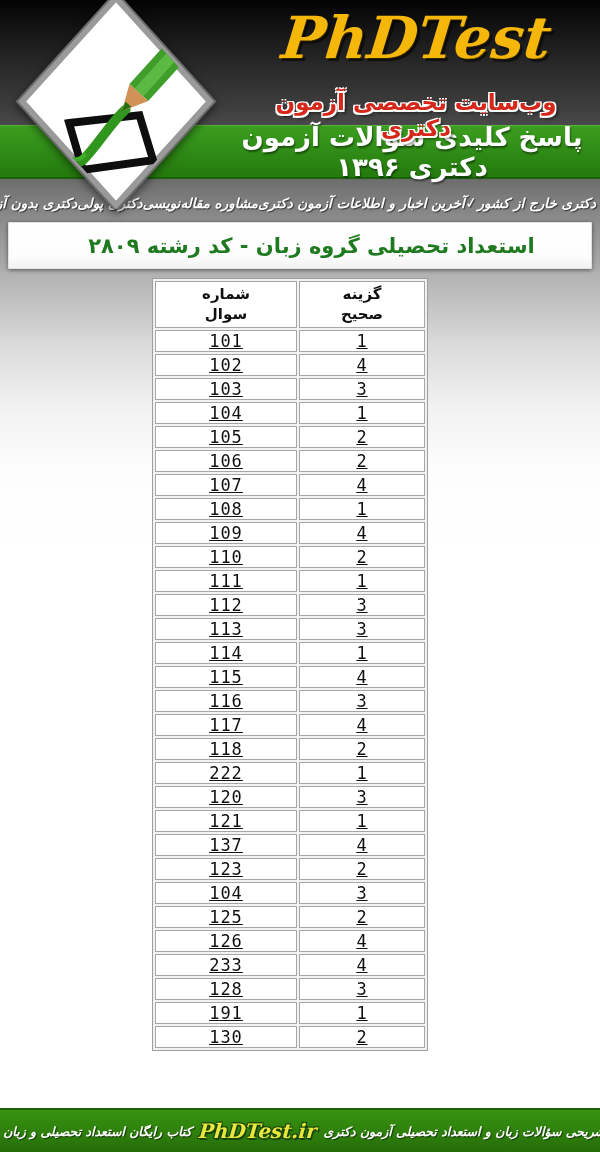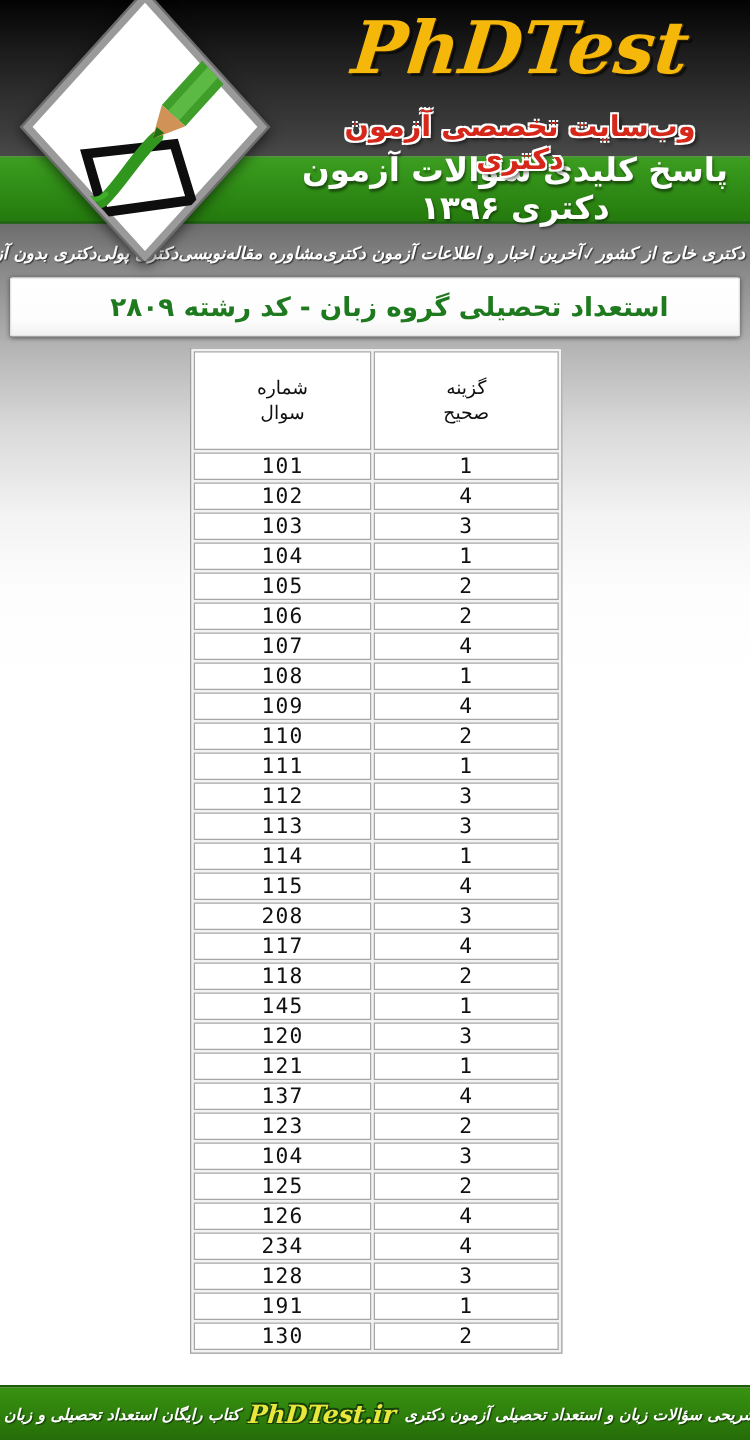--- a/index.html
+++ b/index.html
@@ -53,23 +53,23 @@
     box-shadow:0 1px 4px rgba(0,0,0,.5), inset 0 0 0 1px #e3e3e3;
     display:flex;align-items:center;justify-content:center;}
   .title-text{direction:rtl;color:var(--title-green);font-weight:bold;font-size:21px;margin-left:23px;}
 
   
   .content{position:absolute;top:272px;left:0;width:600px;height:836px;
     background:linear-gradient(180deg,#b1b1b1 0px,#d9d9d9 70px,#f3f3f3 140px,#fdfdfd 200px,#ffffff 280px);}
   table.answers{position:absolute;top:6px;left:152px;border-collapse:separate;border-spacing:2px;
     border:1px solid var(--table-border);background:#f2f2f2;}
   table.answers th,table.answers td{border:1px solid #a6a6a6;background:#fff;text-align:center;vertical-align:middle;color:#101010;}
-  table.answers th{width:142px;height:44px;font-size:15px;font-weight:normal;line-height:1.35;direction:rtl;padding:18px 0;margin-top:26px;}
-  table.answers th.col-answer{width:148px;}
-  table.answers td{height:22px;padding:0;font-family:"DejaVu Sans Mono",monospace;font-size:17px;letter-spacing:1px;}
+  table.answers th{width:142px;height:44px;font-size:15px;font-weight:bold;line-height:1.35;direction:rtl;padding:2px 0;margin-top:26px;}
+  table.answers th.col-answer{width:126px;}
+  table.answers td{height:22px;padding:0;font-family:"DejaVu Sans Mono",monospace;font-size:17px;letter-spacing:1px;text-decoration:underline;}
 
   
   .footer{position:absolute;top:1108px;left:0;width:600px;height:44px;
     background:linear-gradient(180deg,#389310 0%,#2d7d0c 60%,#256c08 100%);border-top:2px solid #1c5d05;
     display:flex;align-items:center;justify-content:center;gap:7px;direction:rtl;
     color:#fff;font-style:italic;font-weight:bold;font-size:12.5px;white-space:nowrap;
     text-shadow:1px 1px 1px rgba(0,0,0,.55);}
   .footer-brand{font-family:"DejaVu Serif",serif;font-style:italic;font-weight:bold;font-size:20px;
     color:#eae73c;transform:skewX(-5deg);
     text-shadow:1.5px 1.5px 0 #16430a,-1px -1px 0 #16430a,1px -1px 0 #16430a,-1px 1px 0 #16430a;}
@@ -194,33 +194,33 @@
           </tr>
           <tr>
             <td>114</td>
             <td>1</td>
           </tr>
           <tr>
             <td>115</td>
             <td>4</td>
           </tr>
           <tr>
-            <td>208</td>
+            <td>116</td>
             <td>3</td>
           </tr>
           <tr>
             <td>117</td>
             <td>4</td>
           </tr>
           <tr>
             <td>118</td>
             <td>2</td>
           </tr>
           <tr>
-            <td>145</td>
+            <td>222</td>
             <td>1</td>
           </tr>
           <tr>
             <td>120</td>
             <td>3</td>
           </tr>
           <tr>
             <td>121</td>
             <td>1</td>
           </tr>
@@ -238,21 +238,21 @@
           </tr>
           <tr>
             <td>125</td>
             <td>2</td>
           </tr>
           <tr>
             <td>126</td>
             <td>4</td>
           </tr>
           <tr>
-            <td>234</td>
+            <td>233</td>
             <td>4</td>
           </tr>
           <tr>
             <td>128</td>
             <td>3</td>
           </tr>
           <tr>
             <td>191</td>
             <td>1</td>
           </tr>

